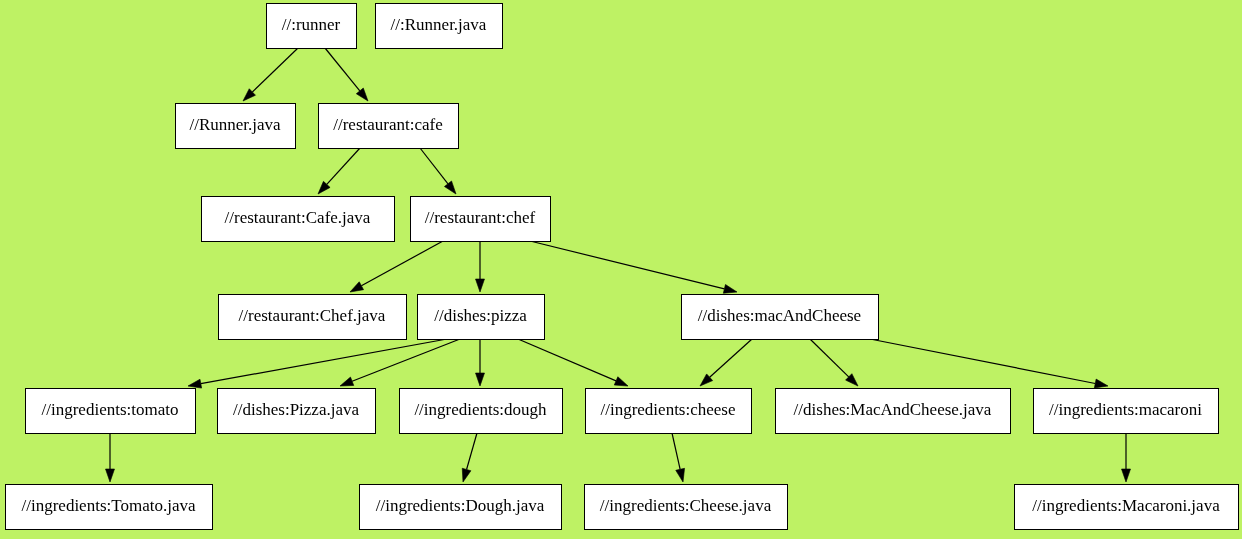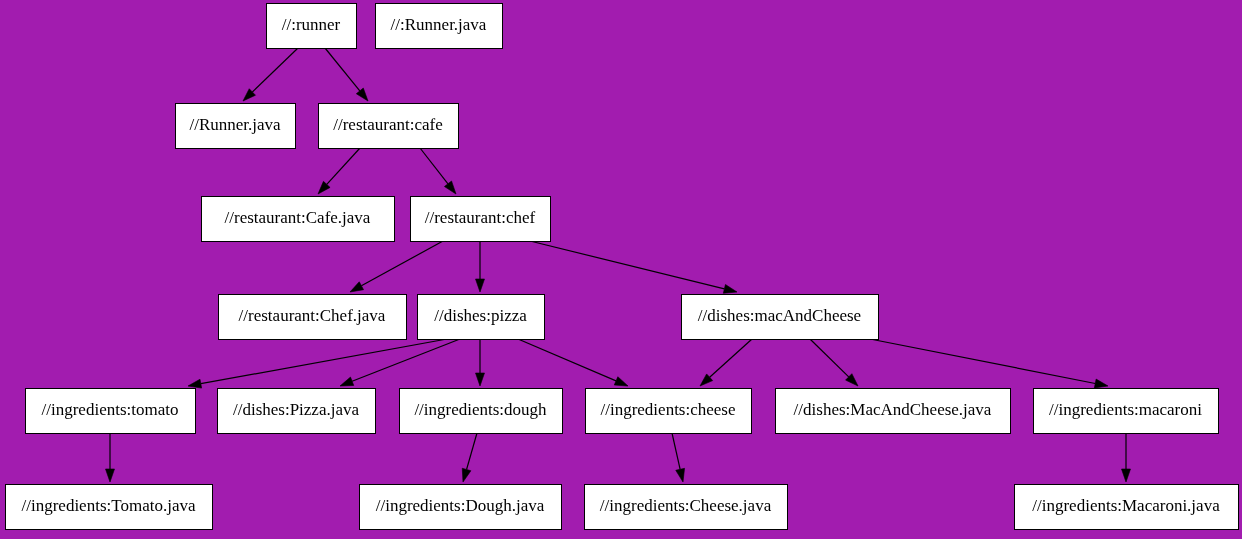--- a/index.html
+++ b/index.html
@@ -11,21 +11,21 @@
   body {
     width: 1242px;
     height: 539px;
     overflow: hidden;
     font-family: "Liberation Serif", "DejaVu Serif", serif;
   }
   #graph-root {
     position: relative;
     width: 1242px;
     height: 539px;
-    background: #a21caf;
+    background: #bef264;
   }
   svg#graph-canvas {
     display: block;
     width: 1242px;
     height: 539px;
   }
   .node-box {
     fill: #ffffff;
     stroke: #000000;
     stroke-width: 1;

